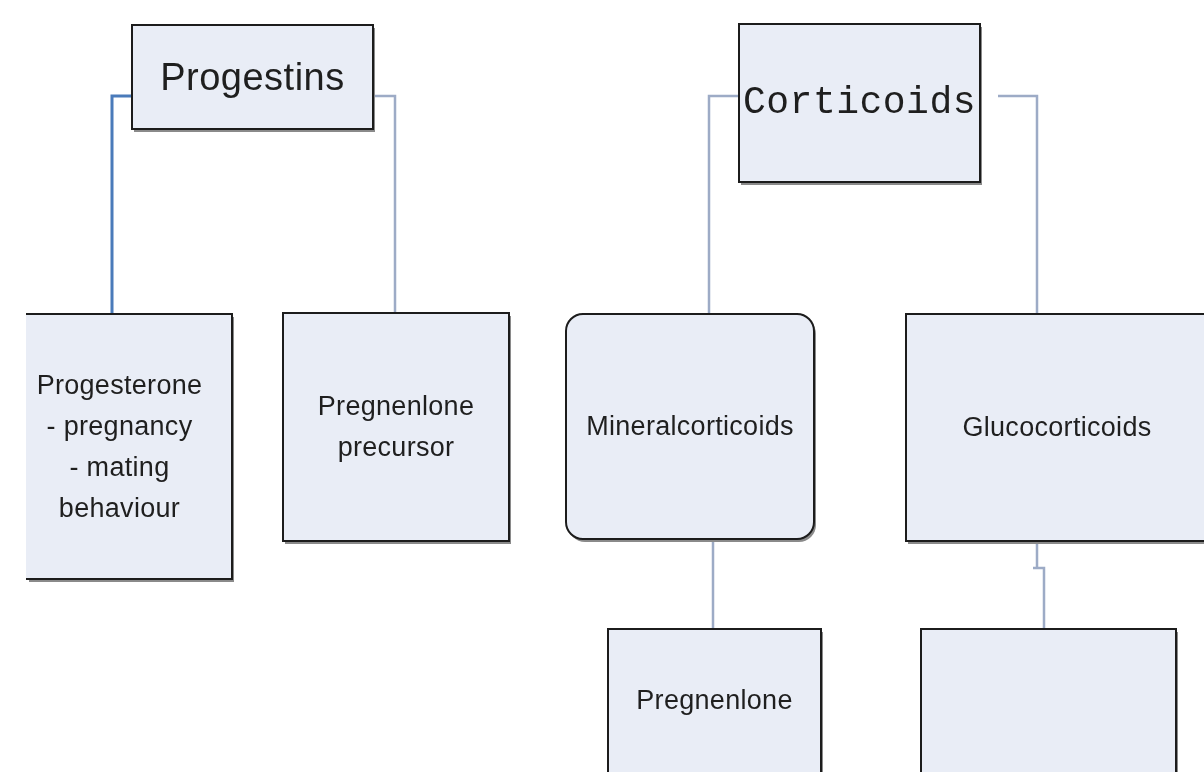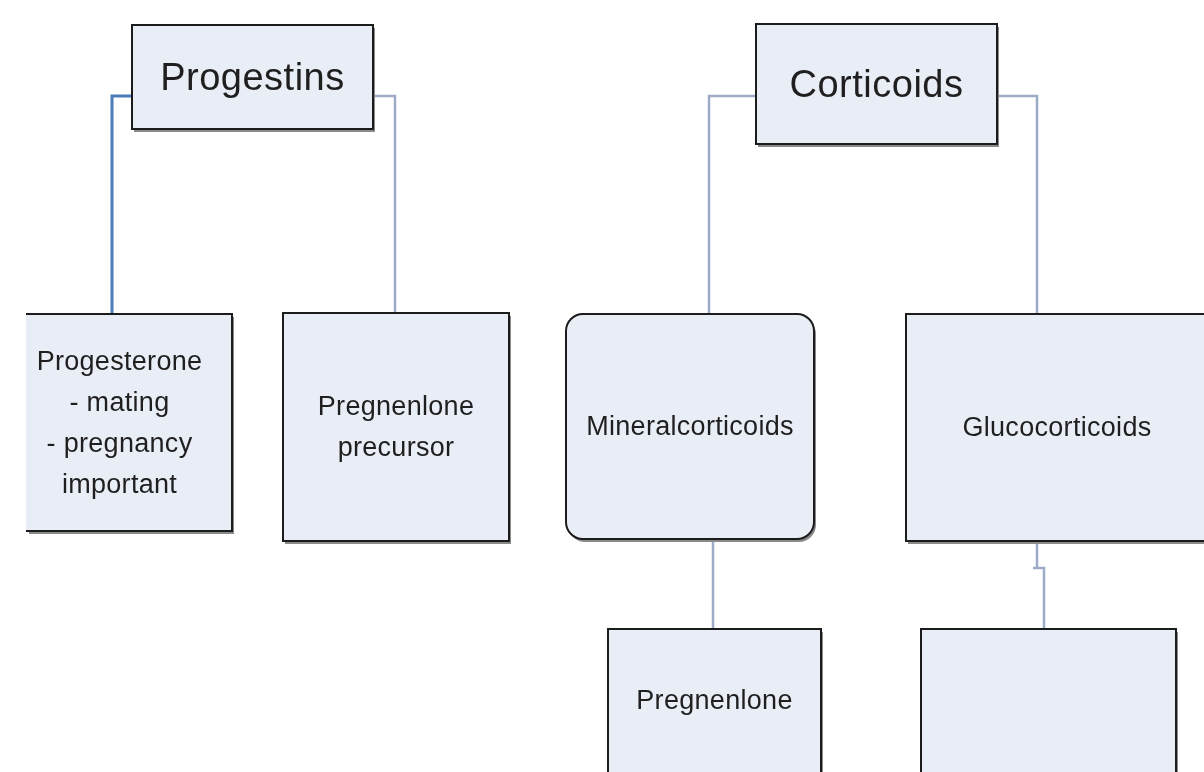--- a/index.html
+++ b/index.html
@@ -27,22 +27,22 @@
     border:2px solid var(--box-border);
     box-shadow:2px 3px 0 -1px var(--shadow);
     display:flex;align-items:center;justify-content:center;
     color:var(--text);text-align:center;
   }
   .node .label{width:100%;}
   .node-title .label{font-size:38px;line-height:44px;letter-spacing:0.5px;}
   .node-mid .label, .node-leaf .label{font-size:27px;line-height:41px;letter-spacing:0.3px;}
 
   .node--progestins       {left:131px;top:24px; width:243px;height:106px;}
-  .node--corticoids       {left:755px;top:23px; width:243px;height:122px;}
-  .node--progesterone     {left:26px; top:313px;width:207px;height:219px;border-left:none;overflow:hidden;}
+  .node--corticoids       {left:738px;top:23px; width:243px;height:160px;font-family:Liberation Mono, monospace;}
+  .node--progesterone     {left:26px; top:313px;width:207px;height:267px;border-left:none;overflow:hidden;}
   .node--progesterone .label{margin-left:-18px;}
   .node--pregnenlone      {left:282px;top:312px;width:228px;height:230px;justify-content:flex-end;}
   .node--mineralcorticoids{left:565px;top:313px;width:250px;height:227px;border-radius:18px;}
   .node--glucocorticoids  {left:905px;top:313px;width:304px;height:229px;}
   .node--aldosterone      {left:607px;top:628px;width:215px;height:170px;padding-bottom:25px;}
   .node--cortisol         {left:920px;top:628px;width:257px;height:170px;padding-bottom:25px;}
 </style>
 </head>
 <body>
 
@@ -61,23 +61,23 @@
     <div class="label">Progestins</div>
   </div>
 
   <div class="node node-title node--corticoids">
     <div class="label">Corticoids</div>
   </div>
 
   <div class="node node-mid node--progesterone">
     <div class="label">
       <div>Progesterone</div>
+      <div>- pregnancy</div>
       <div>- mating</div>
-      <div>- pregnancy</div>
-      <div>important</div>
+      <div>behaviour</div>
     </div>
   </div>
 
   <div class="node node-mid node--pregnenlone">
     <div class="label">
       <div>Pregnenlone</div>
       <div>precursor</div>
     </div>
   </div>
 

